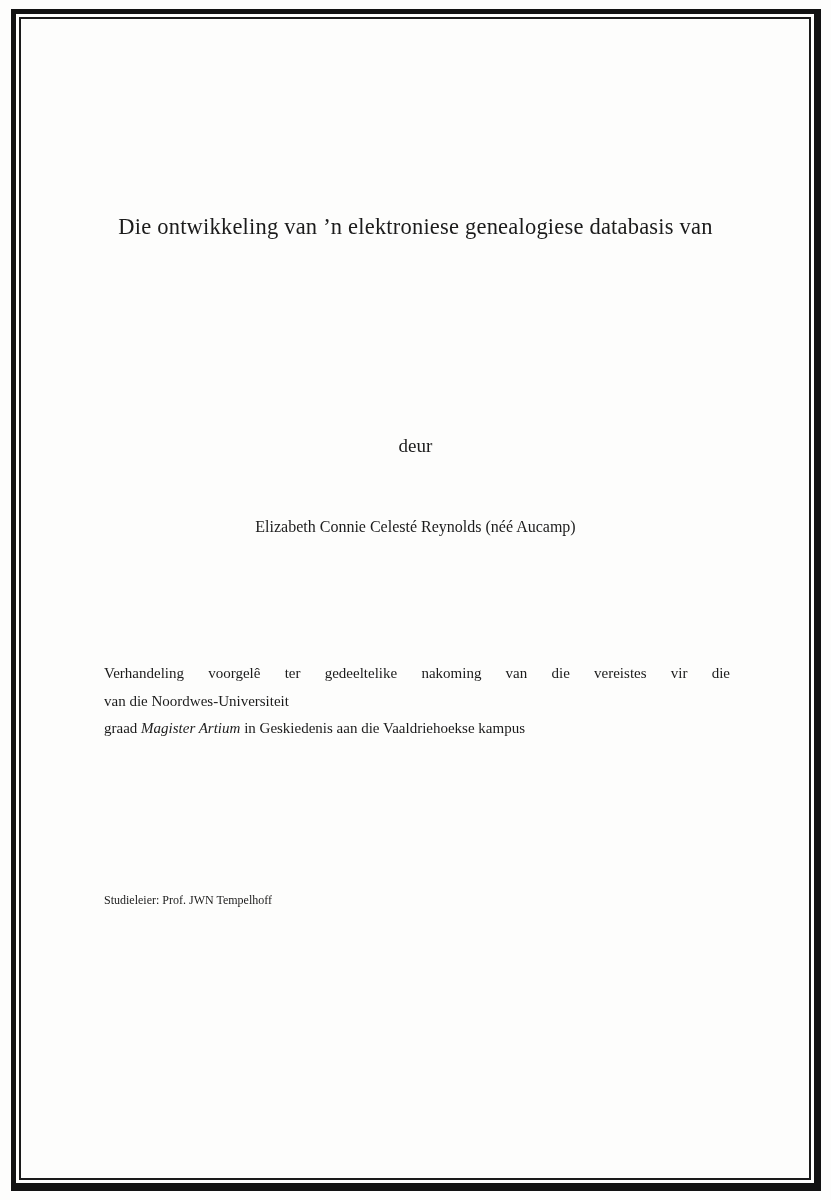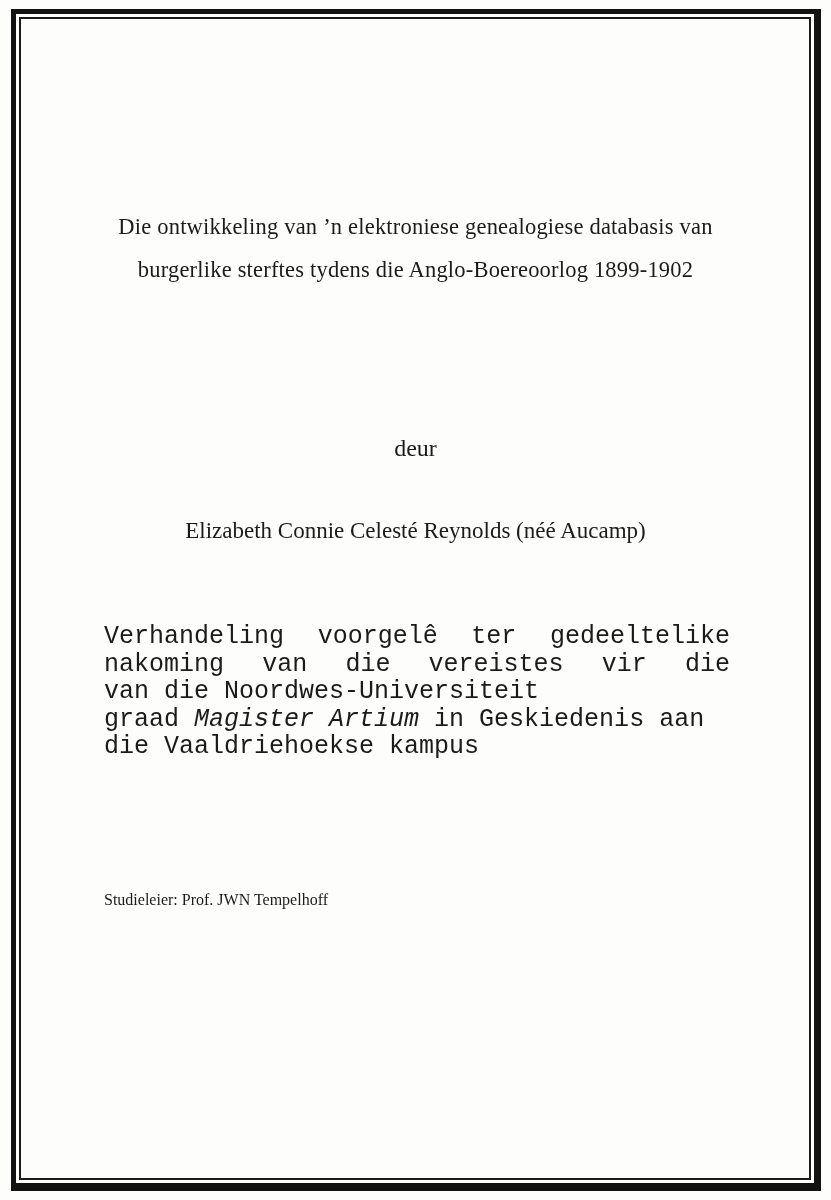--- a/index.html
+++ b/index.html
@@ -38,44 +38,43 @@
     top: 205px;
     text-align: center;
     font-size: 22.5px;
     line-height: 43px;
     letter-spacing: 0.2px;
   }
   .byline {
     left: 0; right: 0;
     top: 435px;
     text-align: center;
-    font-size: 24px;
+    font-size: 19px;
   }
   .author {
     left: 0; right: 0;
     top: 518px;
     text-align: center;
-    font-size: 23px;
+    font-size: 16px;
   }
   .statement {
     left: 104px;
     width: 626px;
-    top: 623px;
-    font-size: 25px;
+    top: 660px;
+    font-size: 15px;
     line-height: 27.5px;
-    font-family: Liberation Mono, monospace;
   }
   .statement .justified {
     text-align: justify;
     text-align-last: justify;
   }
   .supervisor-block {
     left: 104px;
     top: 886px;
-    font-size: 16px;
+    font-size: 12px;
     line-height: 28px;
   }
 
   .logo {
     left: 258px;
     top: 975px;
     width: 400px;
     height: 80px;
   }
   .logo-mark {
@@ -102,21 +101,20 @@
 <body>
 
 <div class="page">
 
   <div class="frame-outer">
     <div class="frame-inner"></div>
   </div>
 
   <div class="abs thesis-title">
     <div>Die ontwikkeling van ’n elektroniese genealogiese databasis van</div>
-    <div>burgerlike sterftes tydens die Anglo-Boereoorlog 1899-1902</div>
   </div>
 
   <div class="abs byline">deur</div>
 
   <div class="abs author">Elizabeth Connie Celesté Reynolds (néé Aucamp)</div>
 
   <div class="abs statement">
     <div class="justified">Verhandeling voorgelê ter gedeeltelike nakoming van die vereistes vir die</div>
     <div>van die Noordwes-Universiteit</div>
     <div><span>graad</span> <i>Magister Artium</i> <span>in Geskiedenis aan die Vaaldriehoekse kampus</span></div>

